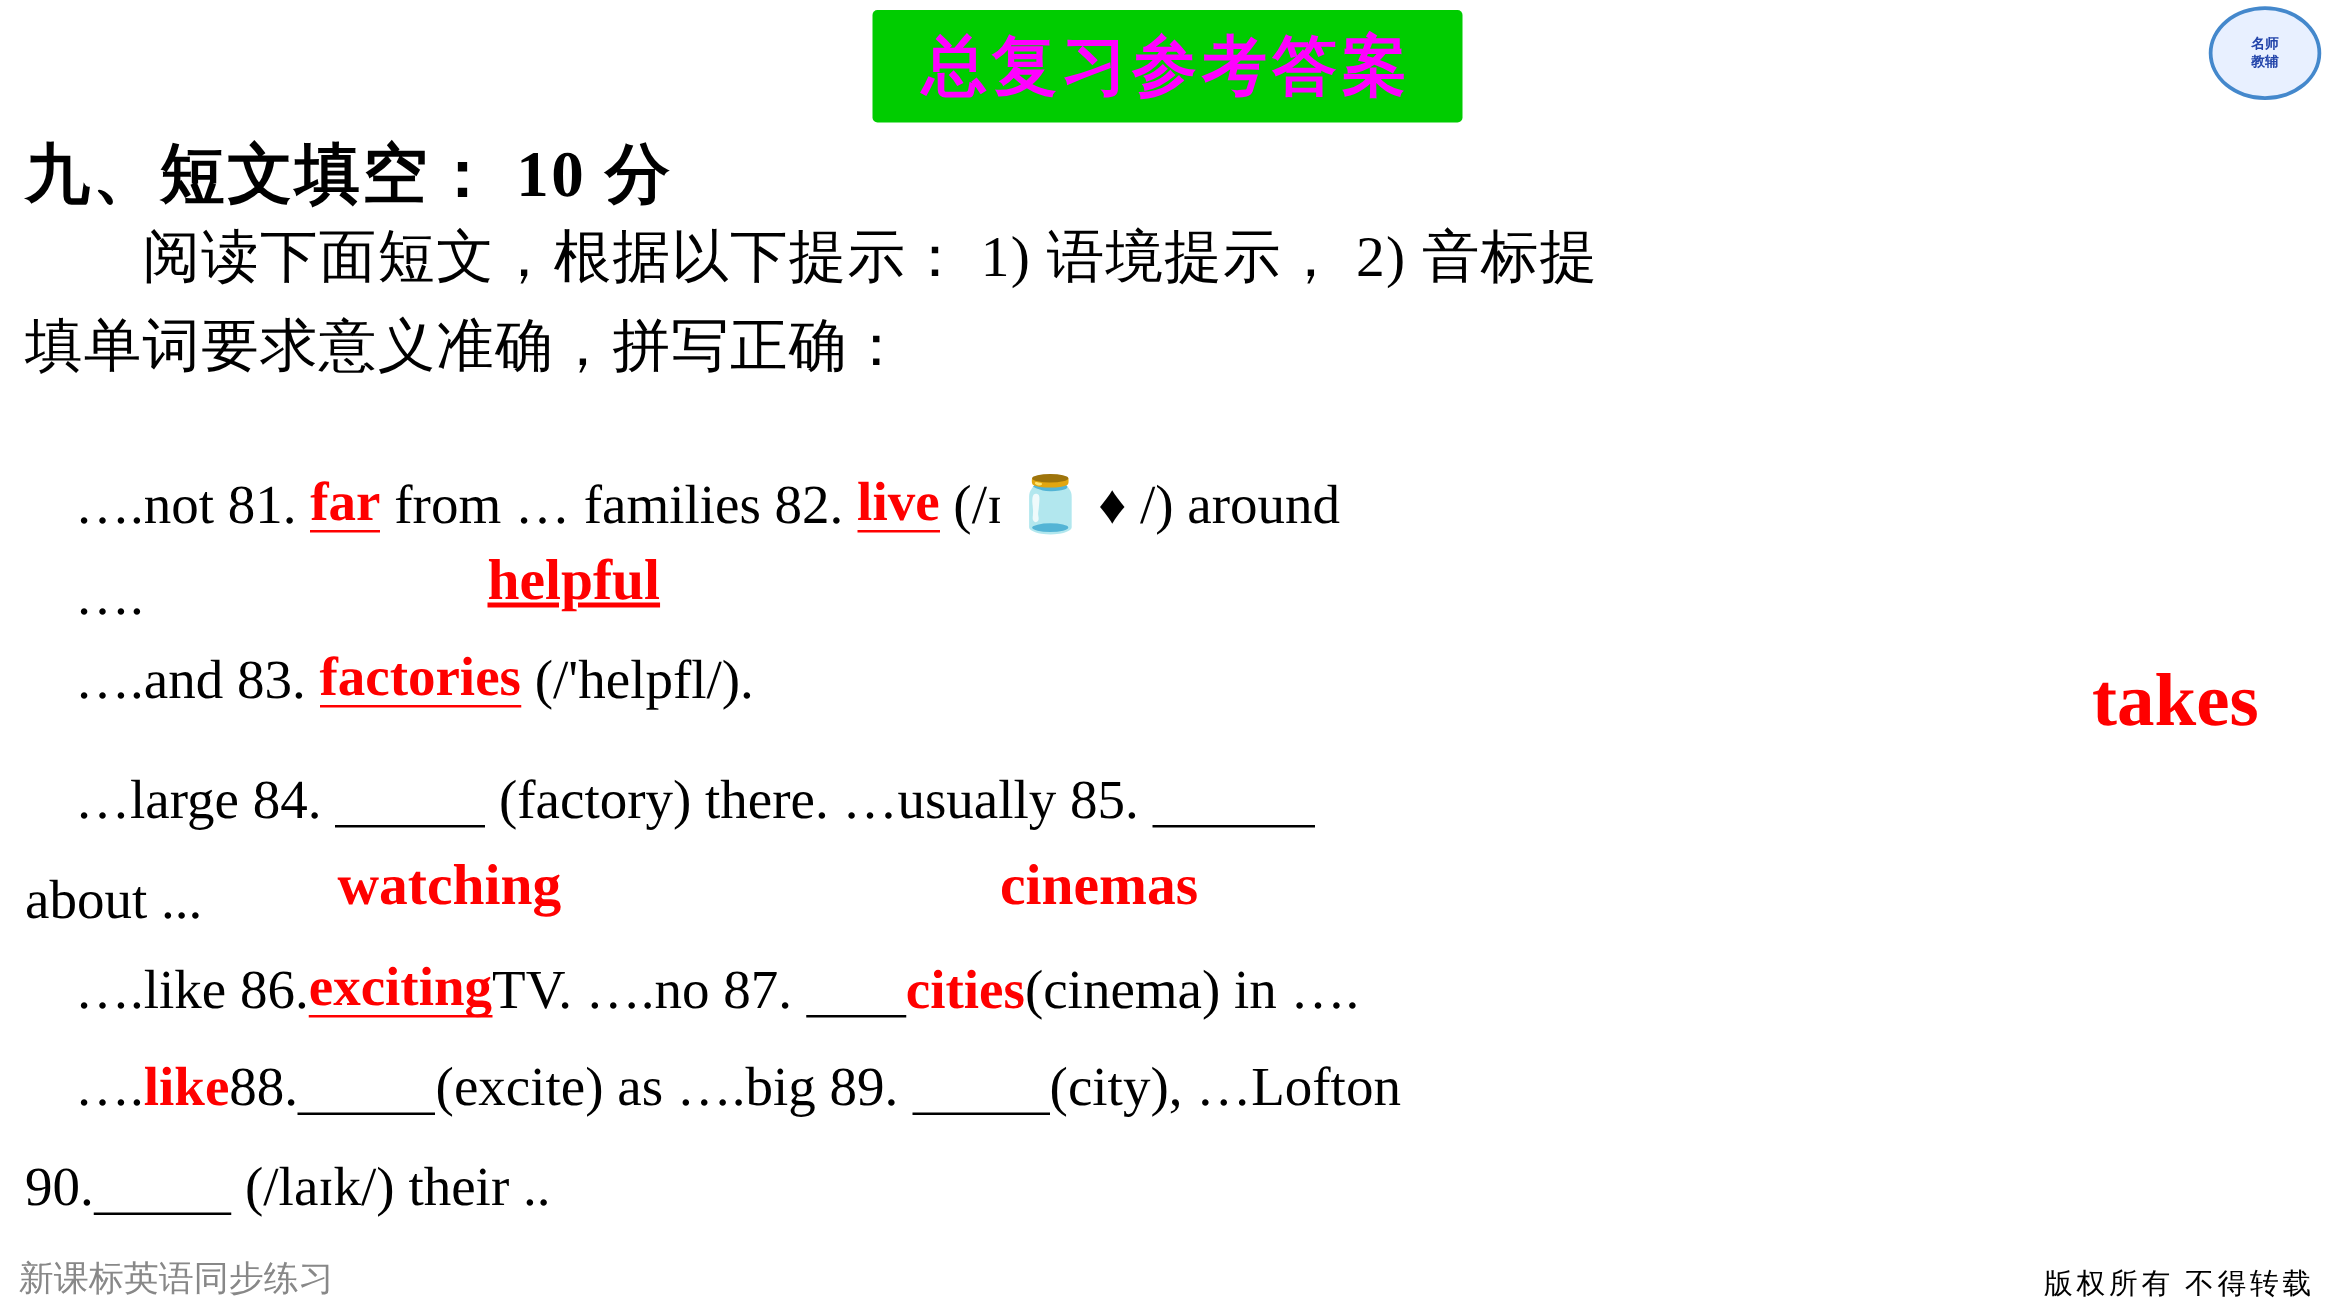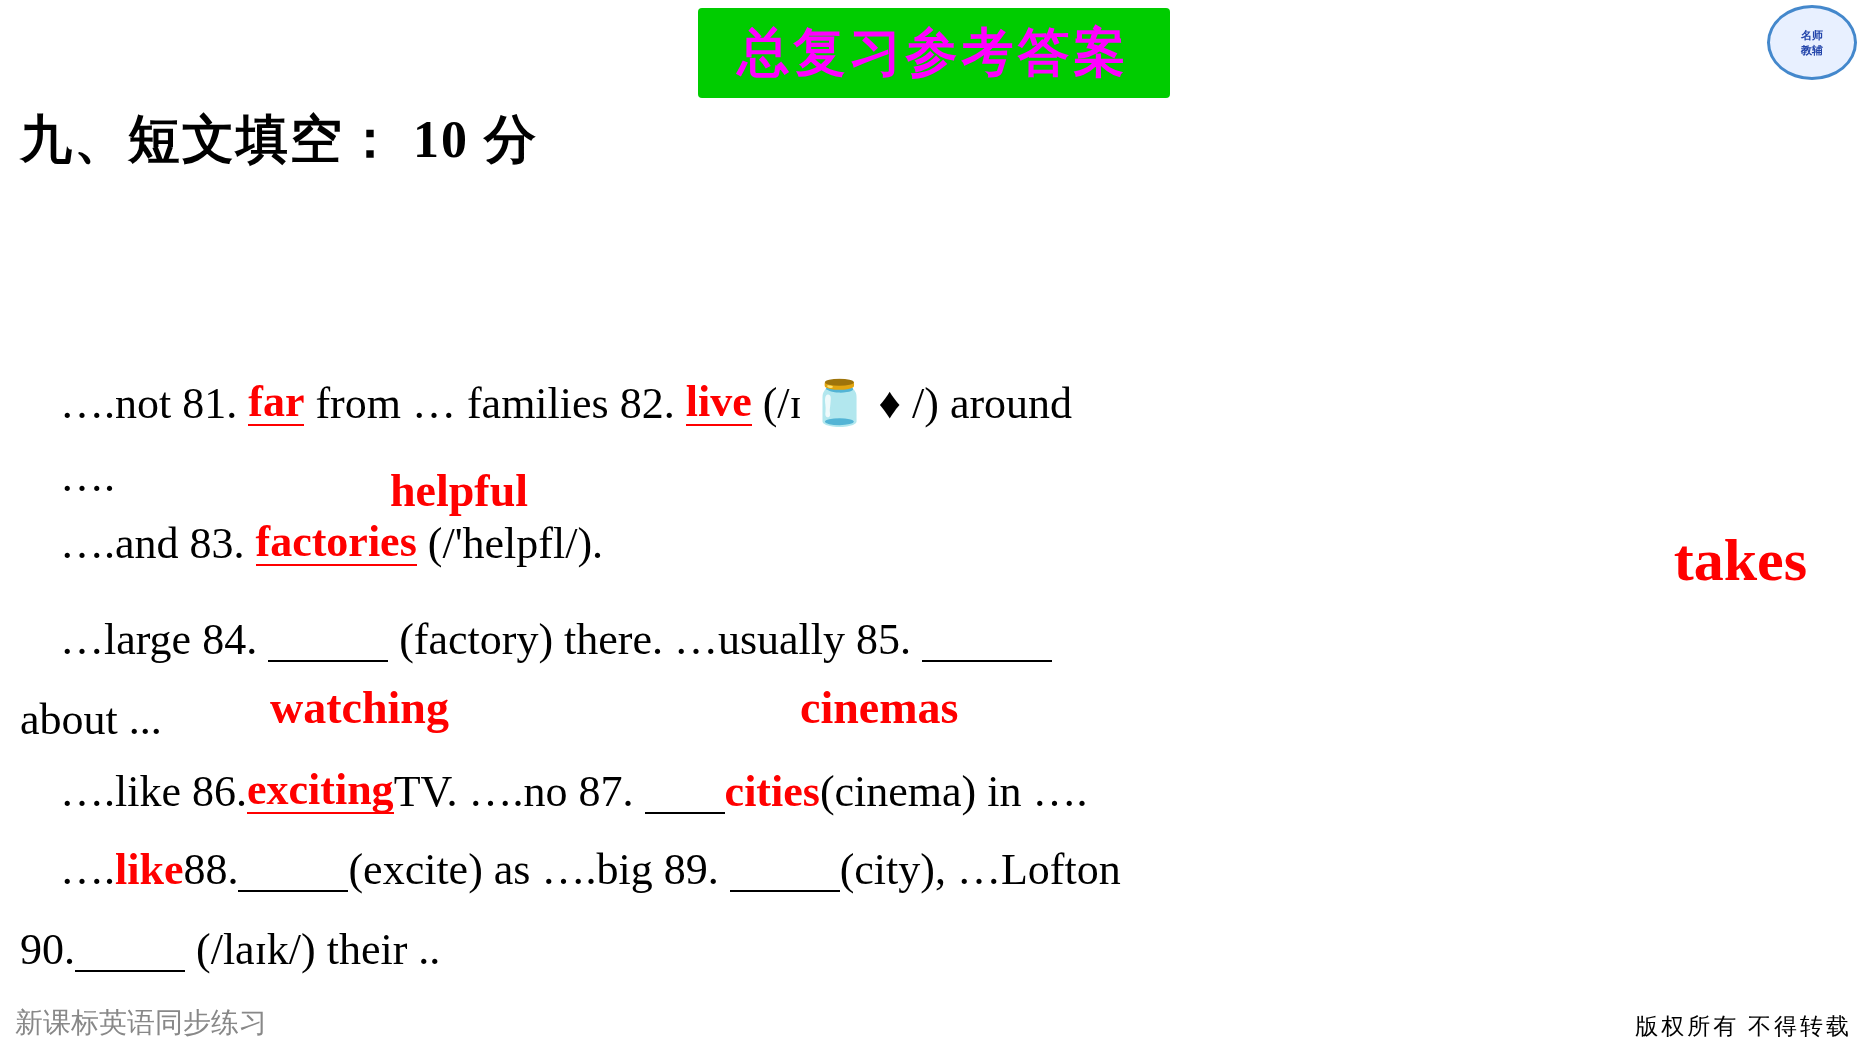--- a/index.html
+++ b/index.html
@@ -129,30 +129,32 @@
   <span class="title-text">总复习参考答案</span>
 </div>
 
 <div class="logo">
   <span>名师<br>教辅</span>
 </div>
 
 <div class="section-heading">九、短文填空： 10 分</div>
 
 <div class="instruction">
+  <div>　　阅读下面短文，根据以下提示： 1) 语境提示， 2) 音标提</div>
+  <div>填单词要求意义准确，拼写正确：</div>
 </div>
 
 <div class="line" style="top: 380px; left: 60px;">
   <span>….not  81. </span><span class="blank-answer">far</span><span> from … families 82. </span><span class="blank-answer">live</span><span> (/ɪ 🫙 ♦ /) around</span>
 </div>
 
 <div class="line" style="top: 455px; left: 60px;">
   <span>….</span>
 </div>
-<div class="line answer" style="top: 468px; left: 390px; font-size: 46px;">helpful</div>
+<div class="line answer" style="top: 441px; left: 390px; font-size: 46px; text-decoration: underline;">helpful</div>
 
 <div class="line" style="top: 520px; left: 60px;">
   <span>….and 83. </span><span class="blank-answer">factories</span><span> (/'helpfl/).</span>
 </div>
 <div class="line answer" style="top: 530px; right: 60px; font-size: 60px;">takes</div>
 
 <div class="line" style="top: 618px; left: 60px;">
   <span>…large 84. </span><span class="blank" style="min-width:120px;"></span><span> (factory) there. …usually 85. </span><span class="blank" style="min-width:130px;"></span>
 </div>
 

